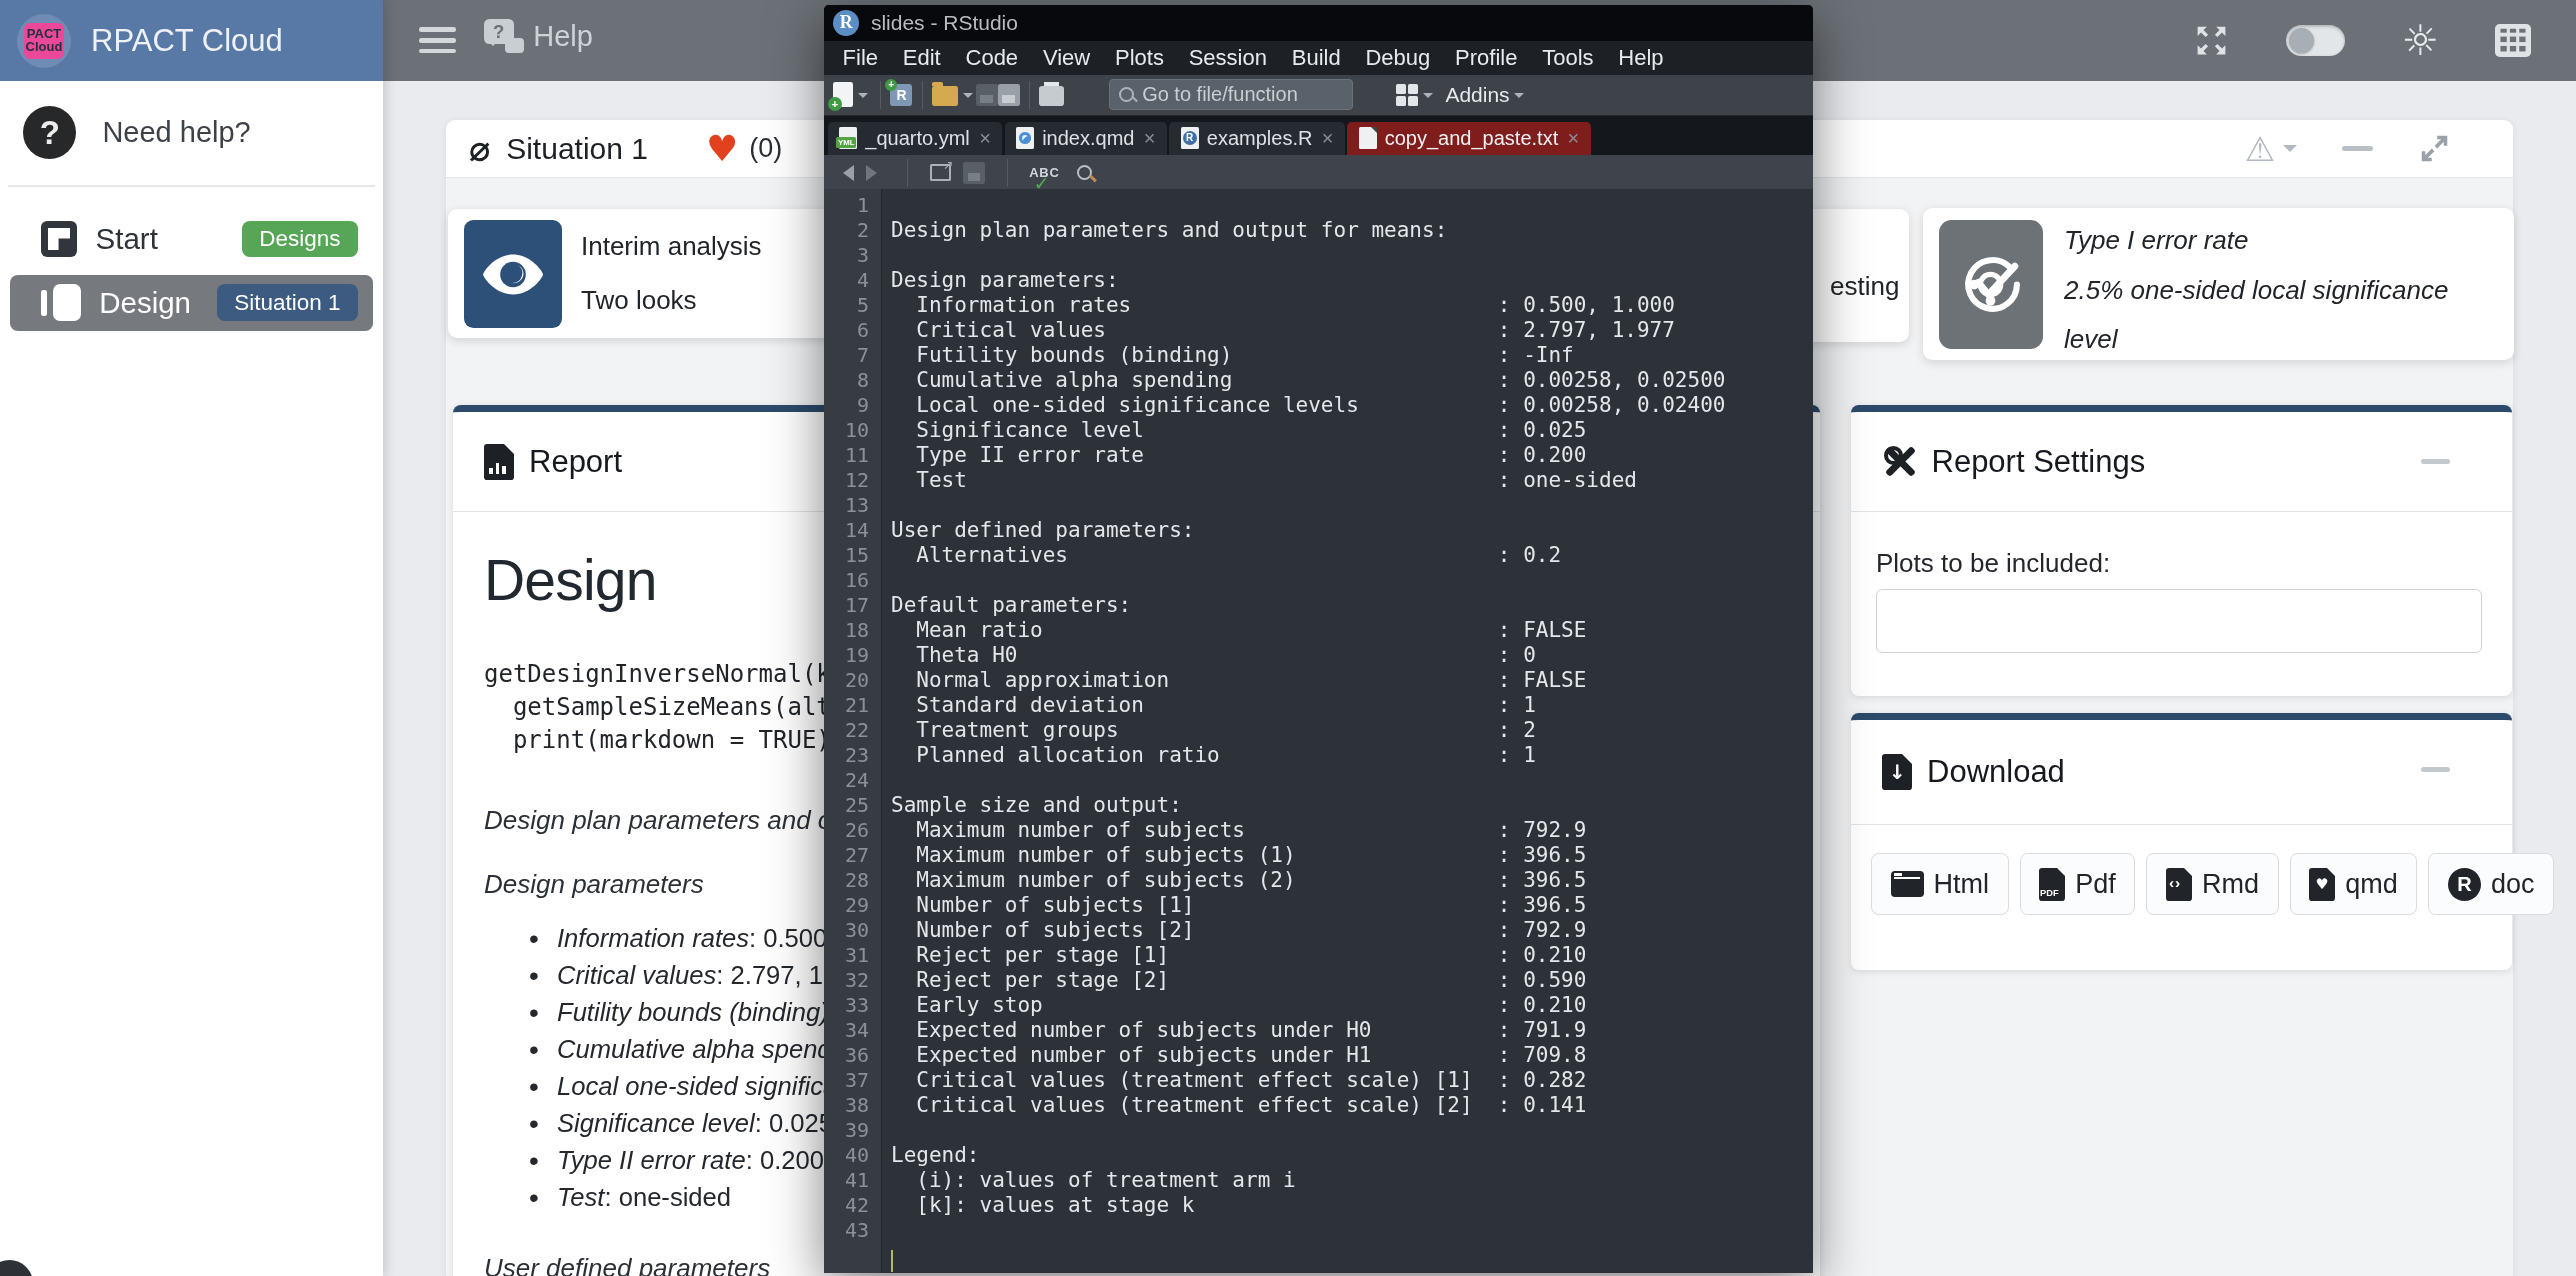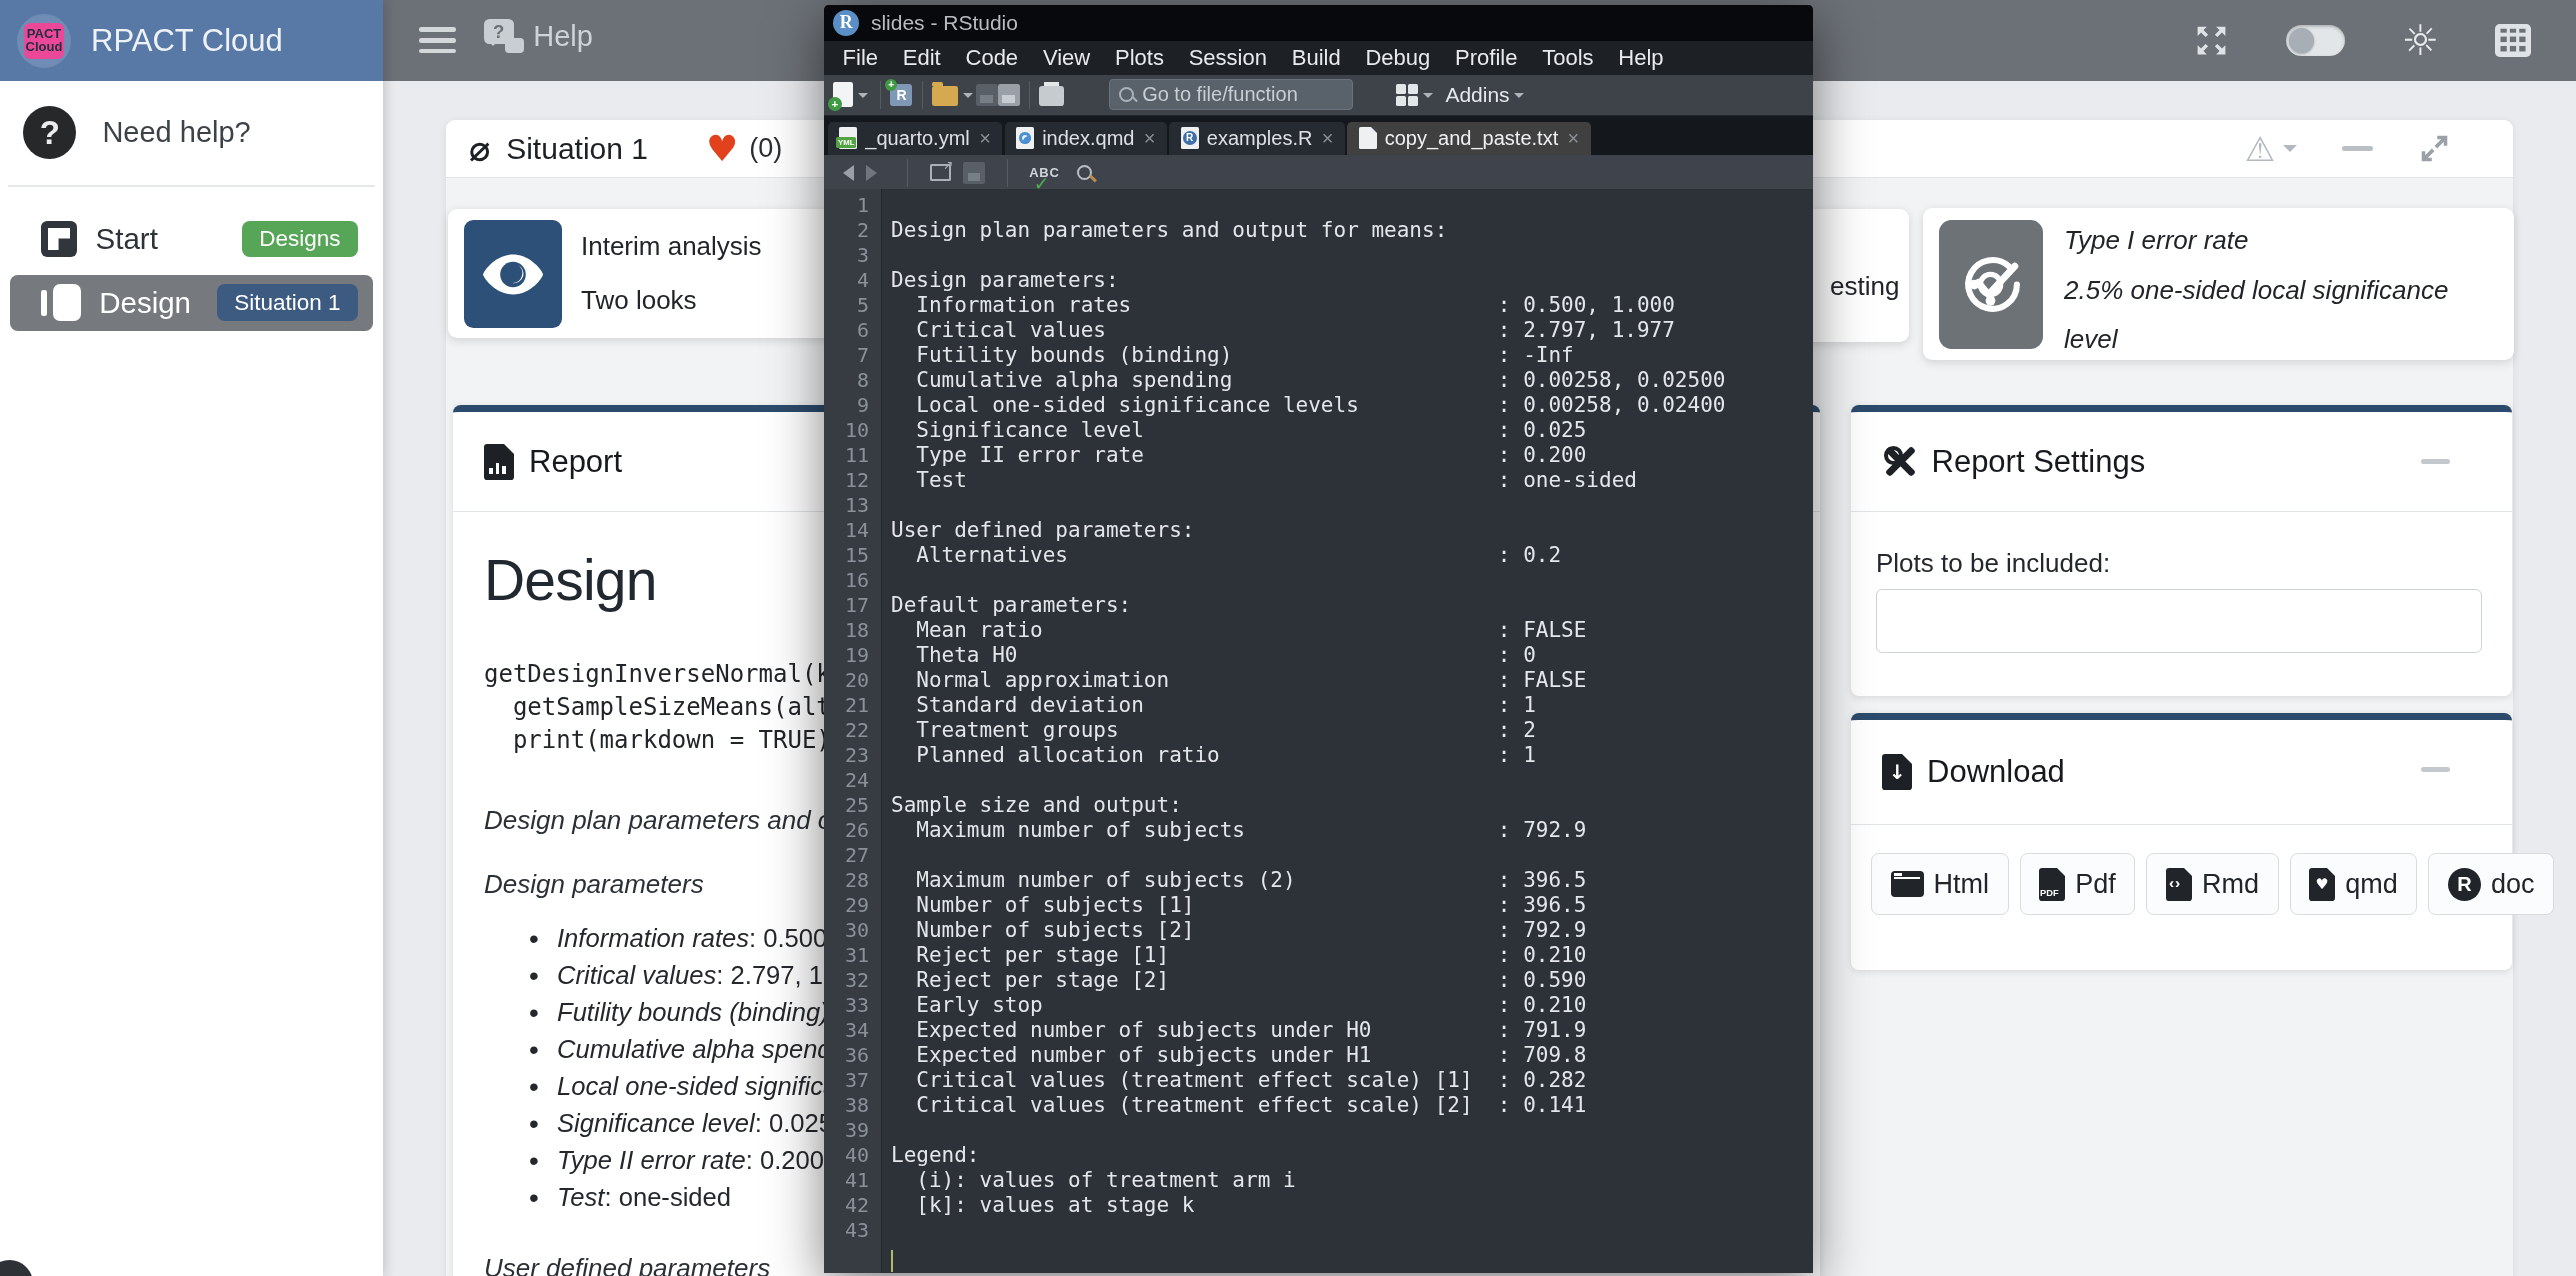--- a/index.html
+++ b/index.html
@@ -168,21 +168,21 @@
   .goto-box{width:233px;height:29.5px;background:#59626b;border:0.8px solid #6a737c;border-radius:3.9px;display:flex;
     align-items:center;color:#c9ced3;font-size:20px;padding-left:9.3px;gap:7.8px;margin-left:45px;cursor:text;}
   .mag{width:11px;height:11px;border:2.3px solid #aab2ba;border-radius:50%;position:relative;flex:0 0 auto;}
   .mag::after{content:"";position:absolute;left:9.3px;top:9.3px;width:7px;height:2.3px;background:#aab2ba;transform:rotate(45deg);}
   .t-grid{width:22px;height:22px;margin-left:43px;display:grid;grid-template-columns:1fr 1fr;gap:2.3px;cursor:pointer;}
   .t-grid i{background:#e4e7ea;border-radius:1.6px;display:block;}
   .addins{color:#e6e9ec;font-size:21px;margin-left:9.3px;cursor:pointer;}
   .rs-tabbar{height:39px;background:#14171b;display:flex;align-items:flex-end;padding-left:3.9px;}
   .rs-tab{height:33px;background:#262a31;display:flex;align-items:center;padding:0 11.6px;margin-right:2.3px;
     border-radius:4.7px 4.7px 0 0;color:#dde0e4;font-size:20px;gap:7.8px;cursor:pointer;white-space:nowrap;}
-  .rs-tab.active{background:#404040;color:#eef0f2;}
+  .rs-tab.active{background:#7f1d1d;color:#eef0f2;}
   .rs-tab .close{color:#8b9197;font-size:20px;margin-left:1.6px;cursor:pointer;}
   .fi{width:18px;height:22px;background:#eef0f2;border-radius:1.6px;position:relative;flex:0 0 auto;}
   .fi-yml::after{content:"YML";position:absolute;left:-3.1px;bottom:1.6px;background:#53a345;color:#fff;font-size:7.8px;
     font-weight:bold;padding:0.8px 1.6px;border-radius:1.6px;}
   .fi-qmd::after{content:"";position:absolute;left:2.3px;top:4.7px;width:12.4px;height:12.4px;border-radius:50%;
     background:#4a8fd3;box-shadow:inset 0 0 0 3.1px #4a8fd3, inset 3.9px 3.9px 0 0 #eef0f2;}
   .fi-r::after{content:"R";position:absolute;left:1.6px;top:3.9px;width:14px;height:14px;border-radius:50%;background:#3e6fa6;
     color:#fff;font-size:10px;font-weight:bold;text-align:center;line-height:14px;}
   .fi-txt::before{content:"";position:absolute;top:0;right:0;border:3.9px solid;border-color:#262a31 #262a31 #eef0f2 #eef0f2;}
   .rs-tab.active .fi-txt::before{border-color:#3f444c #3f444c #eef0f2 #eef0f2;}
@@ -598,20 +598,21 @@
         <div class="ed-line">
           <span class="ed-num">25</span>
           <span class="ed-txt">Sample size and output:</span>
         </div>
         <div class="ed-line">
           <span class="ed-num">26</span>
           <span class="ed-txt">  Maximum number of subjects                    : 792.9</span>
         </div>
         <div class="ed-line">
           <span class="ed-num">27</span>
+          <span class="ed-txt">  Maximum number of subjects (1)                : 396.5</span>
         </div>
         <div class="ed-line">
           <span class="ed-num">28</span>
           <span class="ed-txt">  Maximum number of subjects (2)                : 396.5</span>
         </div>
         <div class="ed-line">
           <span class="ed-num">29</span>
           <span class="ed-txt">  Number of subjects [1]                        : 396.5</span>
         </div>
         <div class="ed-line">

